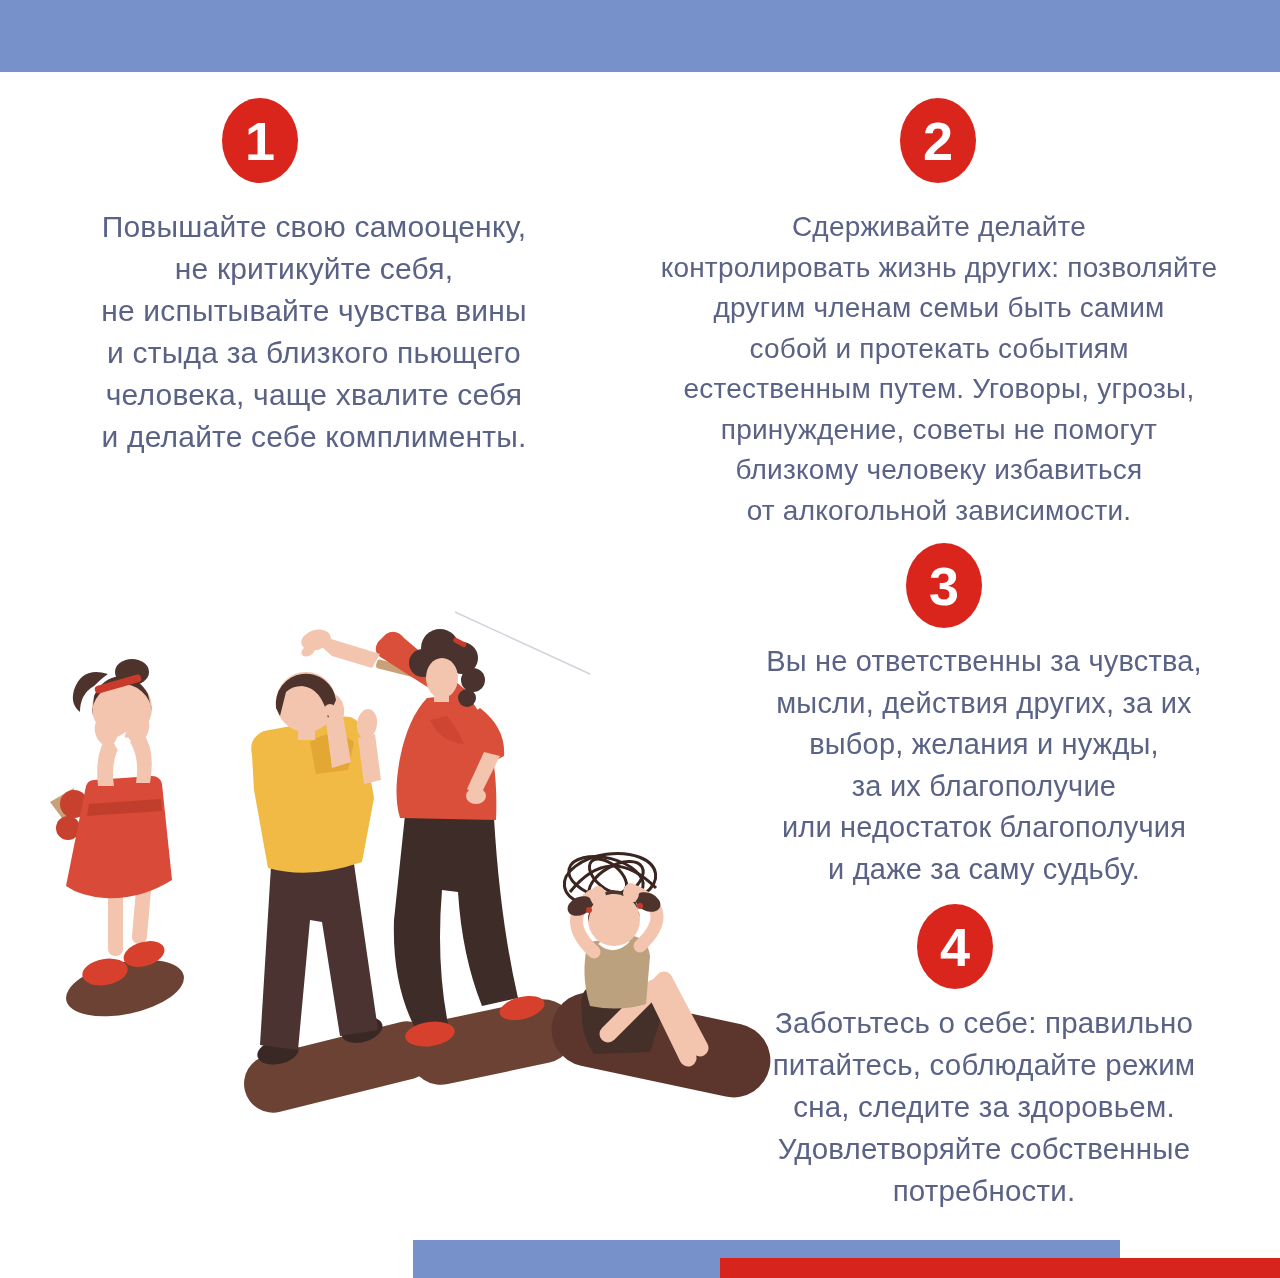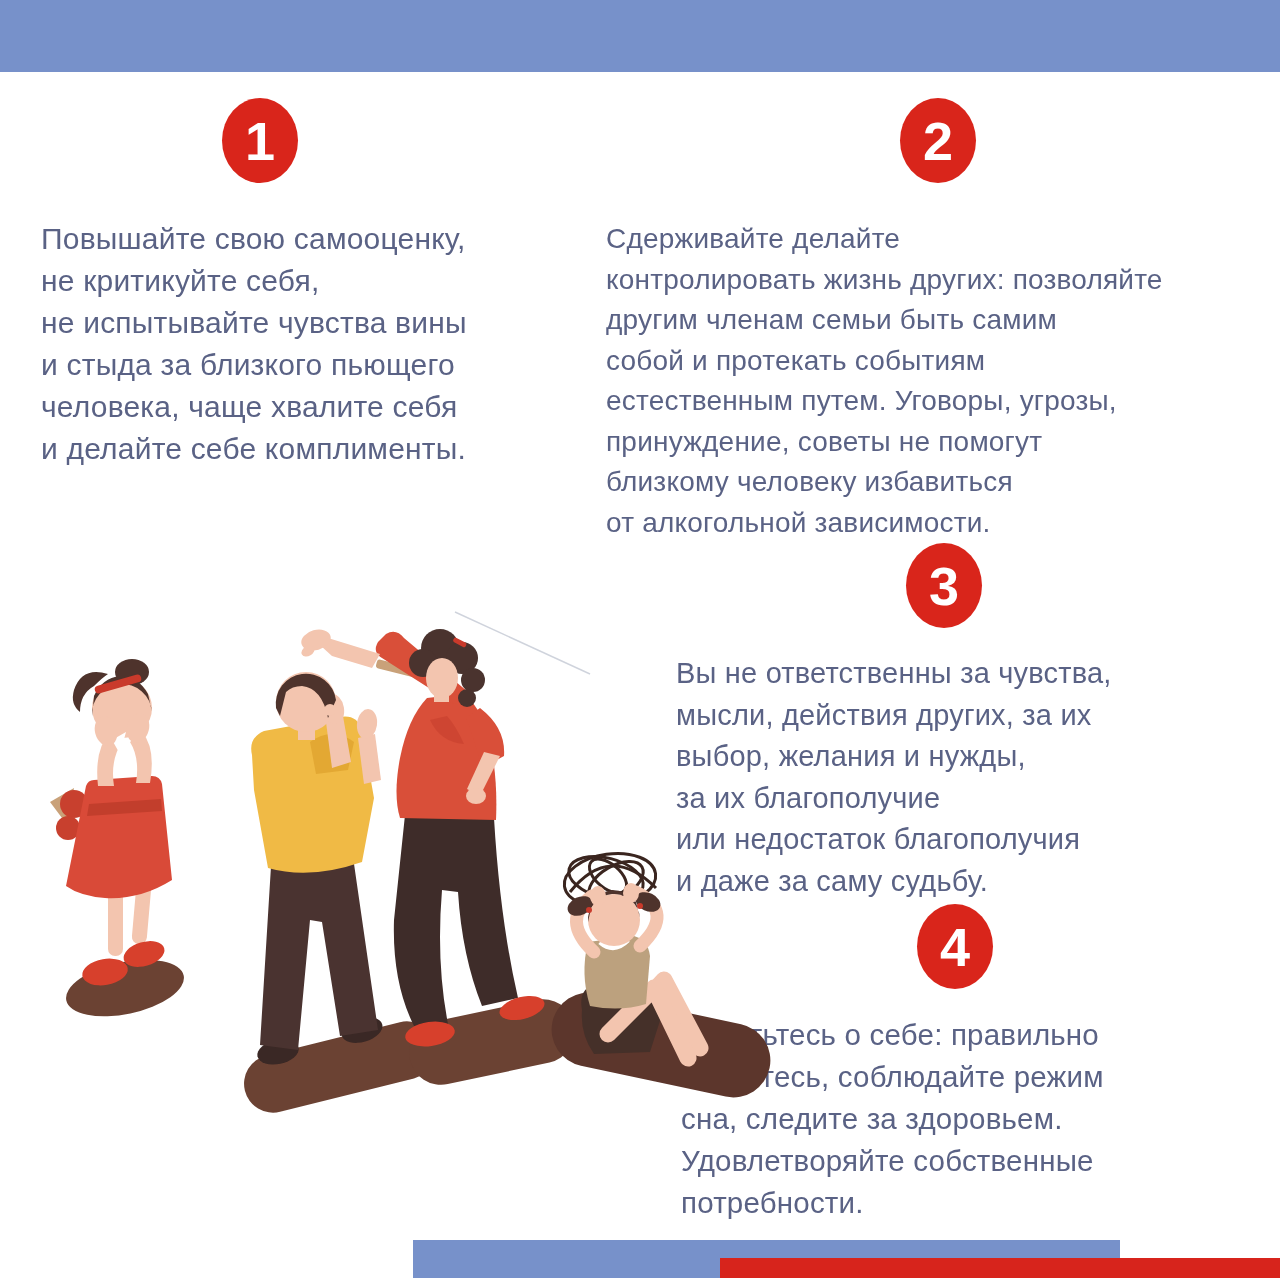--- a/index.html
+++ b/index.html
@@ -29,23 +29,23 @@
     font-size: 54px;
     font-weight: bold;
     line-height: 1;
   }
   .badge-1 { left: 222px; top: 98px; }
   .badge-2 { left: 900px; top: 98px; }
   .badge-3 { left: 906px; top: 543px; }
   .badge-4 { left: 917px; top: 904px; }
   .body-text {
     position: absolute;
-    margin: 16px;
+    margin: 4px;
     color: #5A6285;
-    text-align: left;
+    text-align: center;
     white-space: pre-line;
     letter-spacing: 0.2px;
   }
   .text-1 { left: 25px;  top: 202px; width: 570px; font-size: 30px;   line-height: 42px; }
   .text-2 { left: 590px; top: 203px; width: 690px; font-size: 28px;   line-height: 40.5px; }
   .text-3 { left: 660px; top: 637px; width: 640px; font-size: 29px;   line-height: 41.5px; }
   .text-4 { left: 665px; top: 998px; width: 630px; font-size: 29.5px; line-height: 42px; }
   .illustration {
     position: absolute;
     left: 10px; top: 590px;

